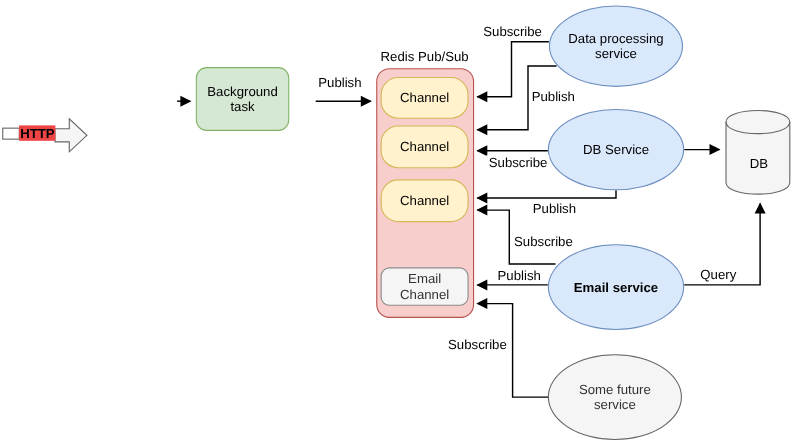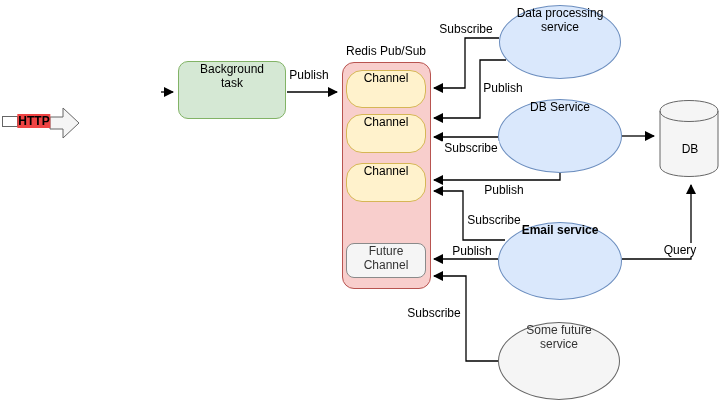--- a/index.html
+++ b/index.html
@@ -4,21 +4,21 @@
 <style>
   html,body{margin:0;padding:0;background:#fff;}
   .canvas{position:relative;width:721px;height:401px;background:#fff;overflow:hidden;
     font-family:"Liberation Sans","DejaVu Sans",sans-serif;font-size:12px;color:#000;}
   svg.edges{position:absolute;left:0;top:0;width:721px;height:401px;pointer-events:none;}
   .edge{stroke:var(--edge-color);stroke-width:1.3;fill:none;marker-end:url(#arr);}
   .edge-plain{stroke:var(--gray-stroke);stroke-width:1;fill:none;}
   .arrowhead{fill:var(--edge-color);}
   .block-arrow{fill:var(--gray-fill);stroke:var(--gray-stroke);stroke-width:1;}
   .cyl{fill:var(--gray-fill);stroke:var(--gray-stroke);stroke-width:1;}
-  .node{position:absolute;box-sizing:border-box;display:flex;justify-content:center;
+  .node{position:absolute;box-sizing:border-box;display:flex;align-items:center;justify-content:center;
     text-align:center;line-height:1.2;}
   .green{background:var(--green-fill);border:1px solid var(--green-stroke);border-radius:12px;}
   .yellow{background:var(--yellow-fill);border:1px solid var(--yellow-stroke);border-radius:16px;}
   .red{background:var(--red-fill);border:1px solid var(--red-stroke);border-radius:12px;}
   .blue{background:var(--blue-fill);border:1px solid var(--blue-stroke);border-radius:50%;}
   .grayel{background:var(--gray-fill);border:1px solid var(--gray-stroke);border-radius:50%;}
   .grayrect{background:var(--gray-fill);border:1px solid #8a8a8a;border-radius:8px;color:#333;}
   .httprect{background:#fff;border:1px solid var(--gray-stroke);}
   .edge-label{position:absolute;transform:translate(-50%,-50%);background:#fff;padding:0 2px;white-space:nowrap;}
   .free-label{position:absolute;transform:translate(-50%,-50%);white-space:nowrap;}
@@ -62,37 +62,37 @@
     <path class="edge" d="M622,259 L691,259 L691,185"></path>
 
     <path class="cyl" d="M660,111 C660,97 718,97 718,111 L718,166 C718,180 660,180 660,166 Z"></path>
     <path class="cyl" style="fill:none" d="M660,111 C660,125 718,125 718,111"></path>
   </svg>
 
   <div class="node httprect" style="left:2px;top:116px;width:16px;height:11px;"></div>
   <div class="free-label" style="left:34px;top:121px;background:#ef4444;padding:0 1px;font-weight:bold;">HTTP</div>
 
 
-  <div class="node green" style="left:178px;top:61px;width:108px;height:58px;border-radius:10px;">
+  <div class="node green" style="left:178px;top:61px;width:85px;height:58px;border-radius:10px;">
     <span class="inner" style="width:80px;">Background task</span>
   </div>
 
   <div class="free-label" style="left:386px;top:51px;">Redis Pub/Sub</div>
   <div class="node red" style="left:342px;top:62px;width:89px;height:227px;"></div>
   <div class="node yellow" style="left:346px;top:70px;width:80px;height:38px;">
     <span class="inner">Channel</span>
   </div>
   <div class="node yellow" style="left:346px;top:114px;width:80px;height:39px;">
     <span class="inner">Channel</span>
   </div>
   <div class="node yellow" style="left:346px;top:163px;width:80px;height:39px;">
     <span class="inner">Channel</span>
   </div>
   <div class="node grayrect" style="left:346px;top:243px;width:80px;height:35px;">
-    <span class="inner" style="width:60px;">Future Channel</span>
+    <span class="inner" style="width:60px;">Email Channel</span>
   </div>
 
   <div class="node blue" style="left:499px;top:5px;width:122px;height:74px;">
     <span class="inner" style="width:100px;">Data processing service</span>
   </div>
   <div class="node blue" style="left:498px;top:99px;width:124px;height:74px;">
     <span class="inner">DB Service</span>
   </div>
   <div class="node blue" style="left:498px;top:222px;width:124px;height:78px;font-weight:bold;">
     <span class="inner">Email service</span>
@@ -104,15 +104,15 @@
   <div class="free-label" style="left:690px;top:149px;">DB</div>
 
   <div class="edge-label" style="left:309px;top:75px;">Publish</div>
   <div class="edge-label" style="left:466px;top:29px;">Subscribe</div>
   <div class="edge-label" style="left:503px;top:88px;">Publish</div>
   <div class="edge-label" style="left:471px;top:148px;">Subscribe</div>
   <div class="edge-label" style="left:504px;top:190px;">Publish</div>
   <div class="edge-label" style="left:494px;top:220px;">Subscribe</div>
   <div class="edge-label" style="left:472px;top:251px;">Publish</div>
   <div class="edge-label" style="left:434px;top:313px;">Subscribe</div>
-  <div class="edge-label" style="left:680px;top:250px;">Query</div>
+  <div class="edge-label" style="left:653px;top:250px;">Query</div>
 
 </div>
 
 </body></html>

